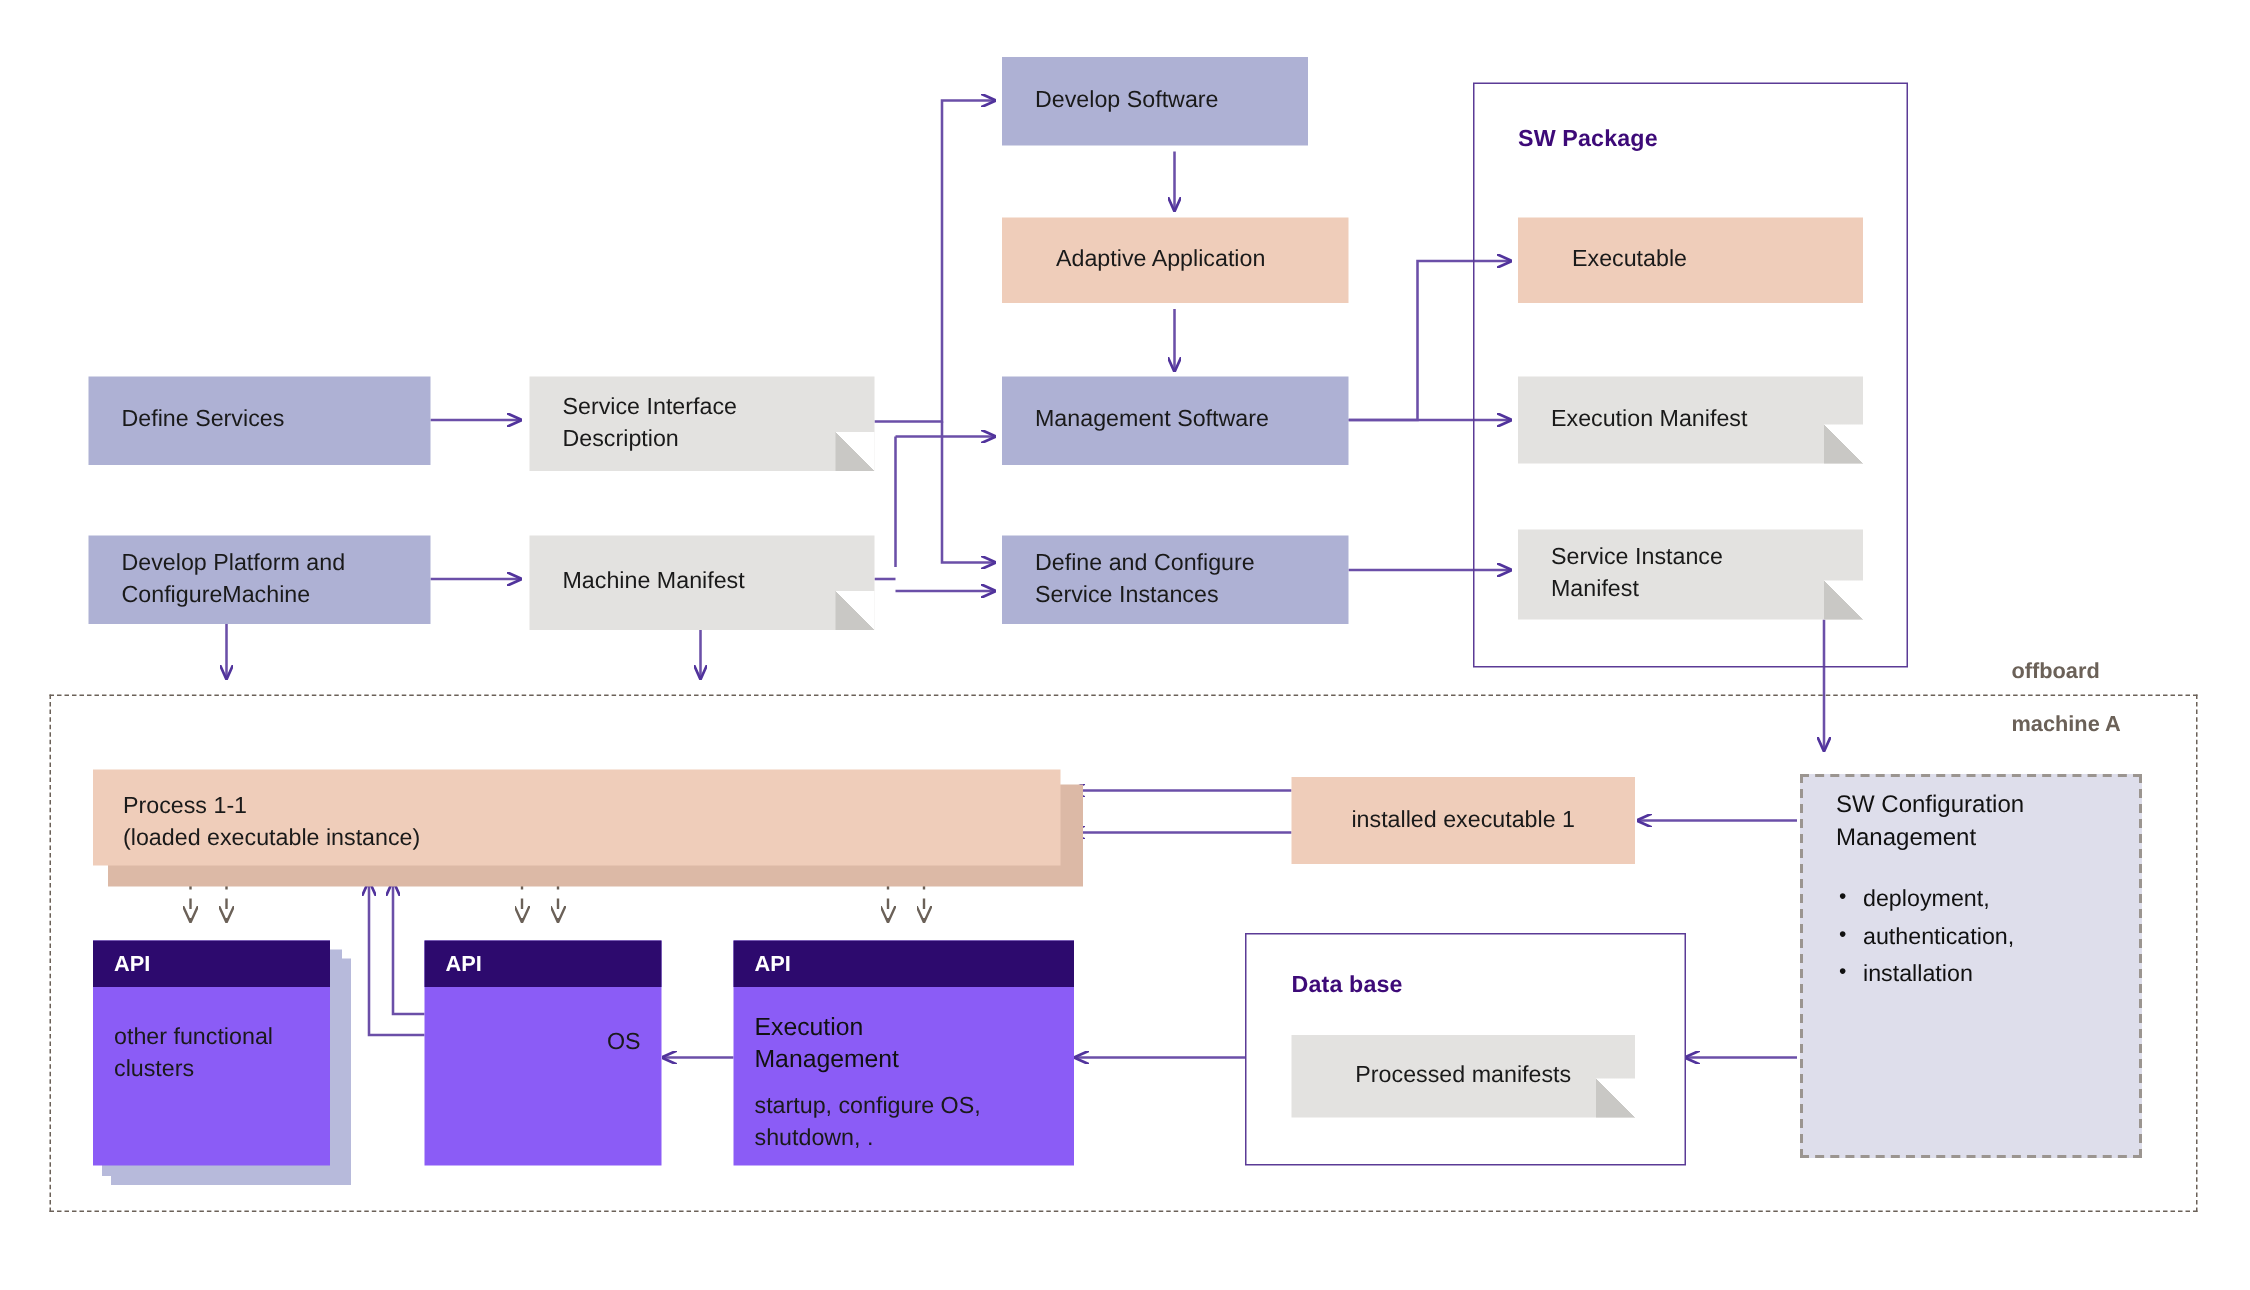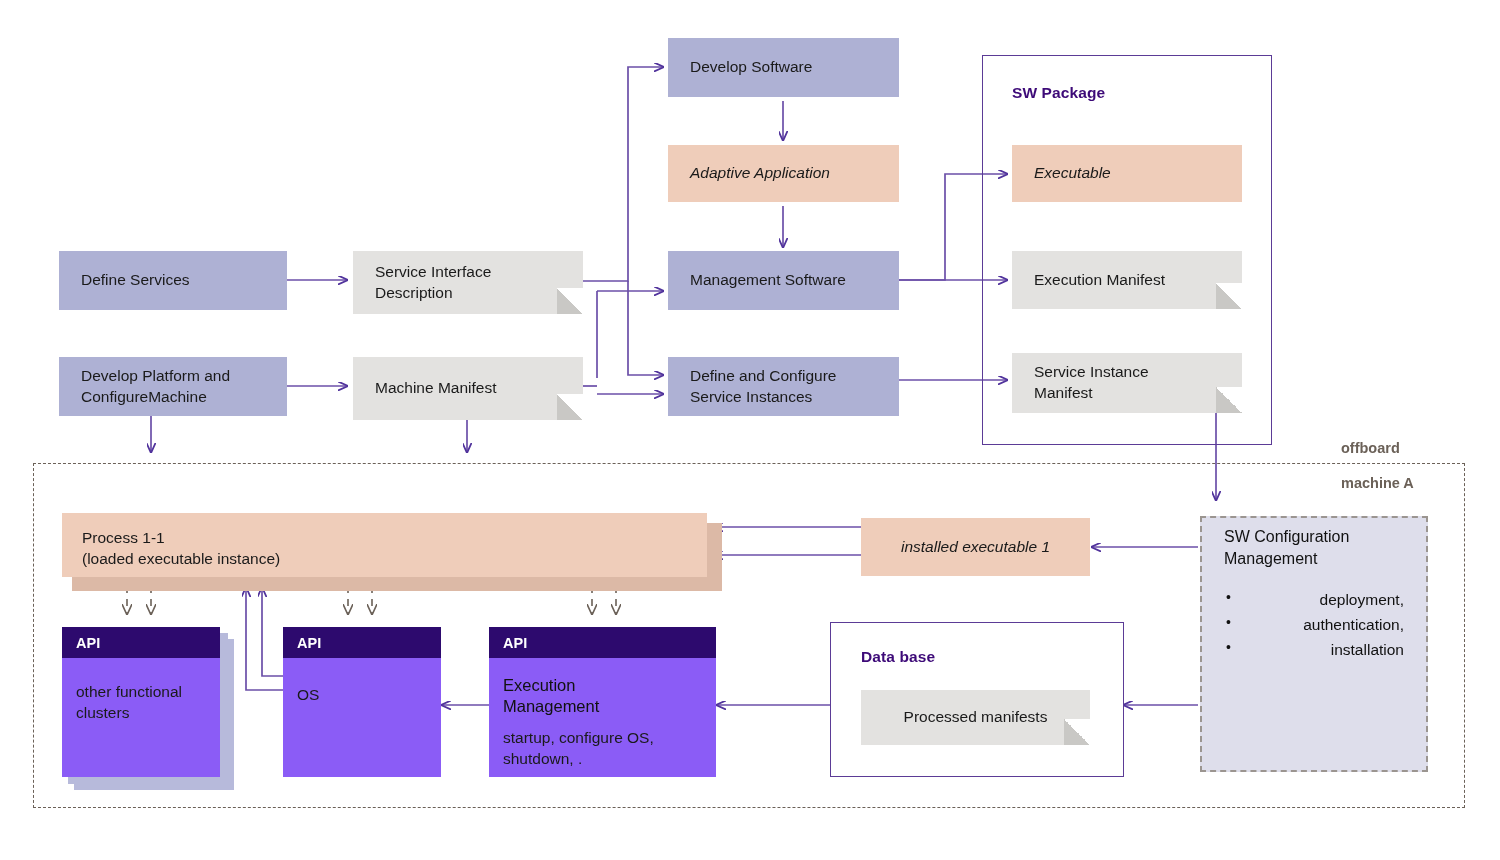--- a/index.html
+++ b/index.html
@@ -9,21 +9,21 @@
   .box{position:absolute;box-sizing:border-box;display:flex;align-items:center;}
   .box .txt{font-size:15.5px;color:#1a1a1a;line-height:1.33;white-space:pre-line;}
 
   
   .activity{background:#aeb1d4;padding:0 22px;}
   
   .artifact{background:#e3e2e0;padding:0 22px;}
   .artifact .fold{position:absolute;right:0;bottom:0;width:26px;height:26px;
       background:linear-gradient(to bottom left,#ffffff 0 50%,#c9c8c5 50% 100%);}
   
-  .peach{background:#efcdba;padding:0 22px;font-style:italic;}
+  .peach{background:#efcdba;padding:0 36px;}
 
   
   .frame{position:absolute;box-sizing:border-box;border:1.6px solid #5b3b96;background:transparent;}
   .frame-title{position:absolute;font-size:15.5px;font-weight:bold;color:#3d0a78;letter-spacing:.1px;}
 
   
   .zone{position:absolute;box-sizing:border-box;border:1.8px dashed #6b6158;background:transparent;}
   .zone-label{position:absolute;font-size:14.5px;font-weight:bold;color:#6b6158;}
 
   
@@ -39,21 +39,21 @@
 
   
   .pstack .sh{position:absolute;background:#dcb9a6;}
   .pstack .card{position:absolute;left:0;top:0;background:#efcdba;box-sizing:border-box;padding:14px 20px;}
   .pstack .card .l1{font-size:15.5px;color:#1a1a1a;line-height:1.37;white-space:pre-line;}
 
   
   .swcfg{position:absolute;box-sizing:border-box;background:#dedeeb;border:2px dashed #9b9590;padding:8px 22px 0 22px;}
   .swcfg .title{font-size:16px;color:#111;line-height:1.35;white-space:pre-line;}
   .swcfg ul{margin:18px 0 0 0;padding:0;list-style:none;}
-  .swcfg li{font-size:15.5px;color:#111;line-height:1.62;padding-left:18px;position:relative;text-align:right;}
+  .swcfg li{font-size:15.5px;color:#111;line-height:1.62;padding-left:18px;position:relative;}
   .swcfg li:before{content:"\2022";position:absolute;left:2px;top:-1px;font-size:14px;color:#111;}
 
   svg.wires{position:absolute;left:0;top:0;width:1500px;height:860px;pointer-events:none;}
 </style>
 </head>
 <body>
 
 <div id="stage">
 
   <svg class="wires" viewBox="0 0 1500 860">
@@ -134,21 +134,21 @@
   <div class="box activity" style="left:59px;top:357px;width:228px;height:59px;">
     <span class="txt">Develop Platform and
 ConfigureMachine</span>
   </div>
 
   <div class="box artifact" style="left:353px;top:357px;width:230px;height:63px;">
     <span class="txt">Machine Manifest</span>
     <span class="fold"></span>
   </div>
 
-  <div class="box activity" style="left:668px;top:38px;width:231px;height:59px;">
+  <div class="box activity" style="left:668px;top:38px;width:204px;height:59px;">
     <span class="txt">Develop Software</span>
   </div>
 
   <div class="box peach" style="left:668px;top:145px;width:231px;height:57px;">
     <span class="txt">Adaptive Application</span>
   </div>
 
   <div class="box activity" style="left:668px;top:251px;width:231px;height:59px;">
     <span class="txt">Management Software</span>
   </div>
@@ -203,21 +203,21 @@
 clusters</div>
       </div>
     </div>
   </div>
 
   <div class="stack" style="left:283px;top:627px;width:158px;height:150px;">
     <div class="card" style="width:158px;height:150px;">
       <div class="hdr">
           <span>API</span>
         </div>
-      <div class="body" style="top:58px;">
+      <div class="body" style="top:58px;text-align:right;">
         <div class="l1">OS</div>
       </div>
     </div>
   </div>
 
   <div class="stack" style="left:489px;top:627px;width:227px;height:150px;">
     <div class="card" style="width:227px;height:150px;">
       <div class="hdr">
           <span>API</span>
         </div>

